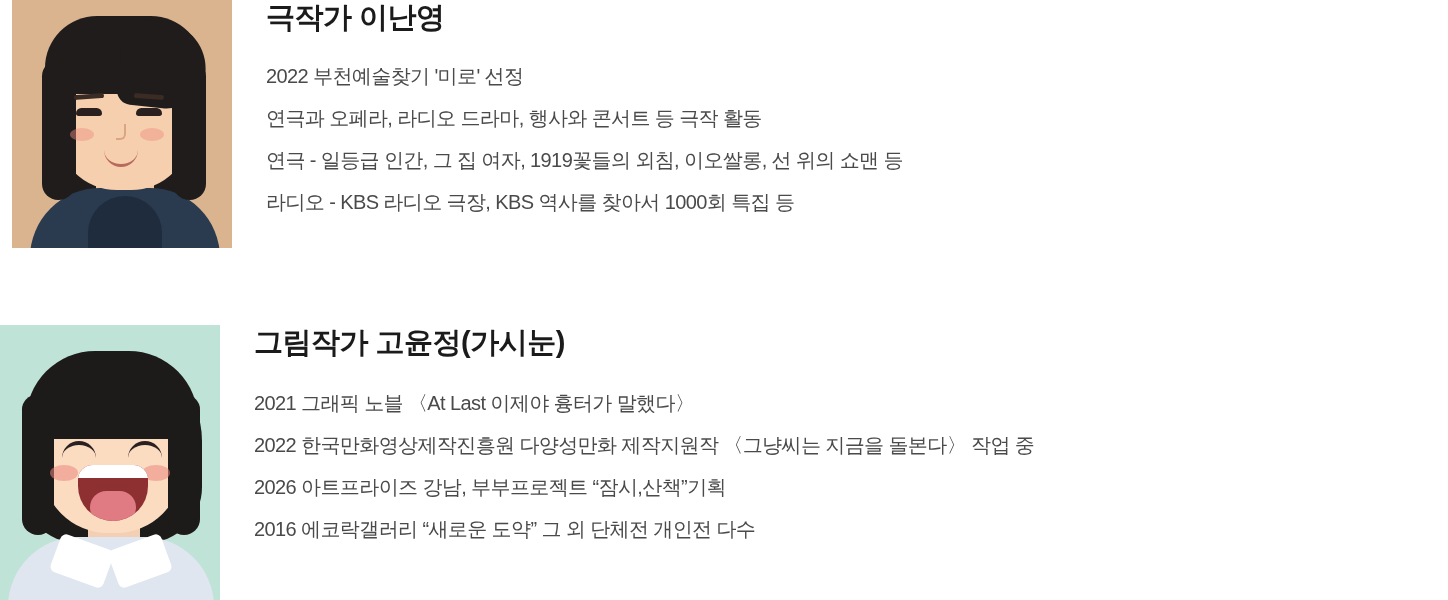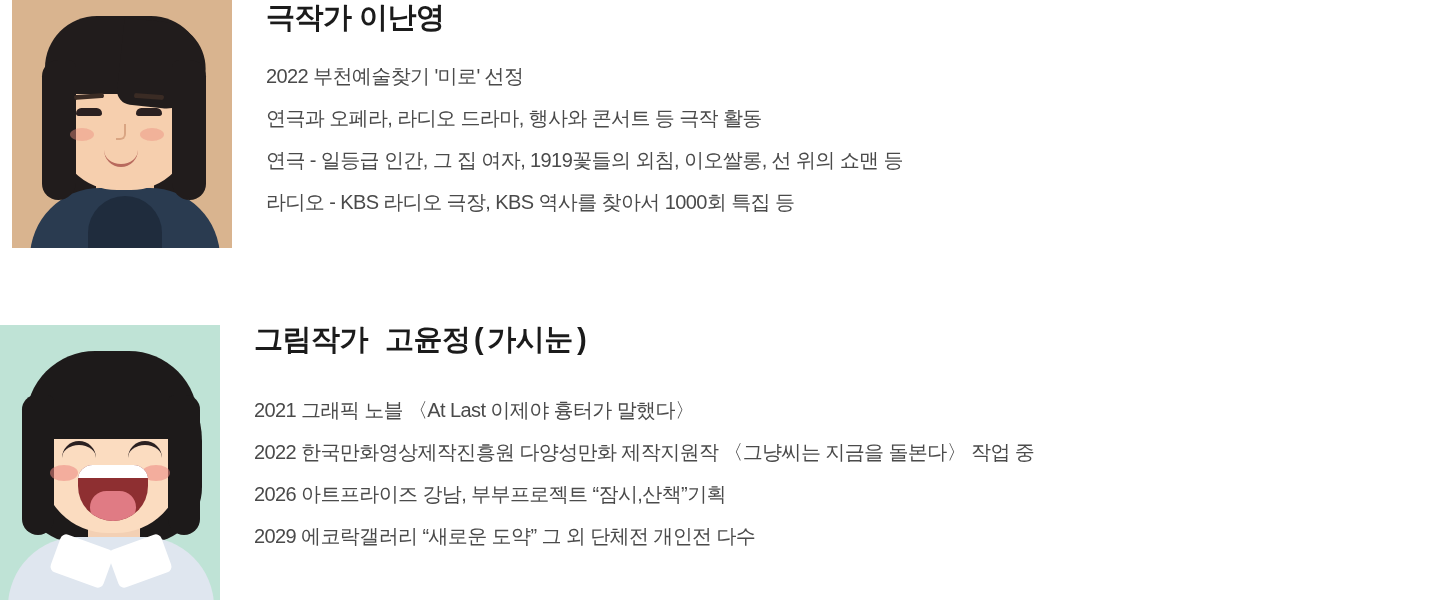--- a/index.html
+++ b/index.html
@@ -45,21 +45,21 @@
 
   .name {
     font-size: 29px;
     font-weight: bold;
     color: #1b1b1b;
     letter-spacing: -0.5px;
     line-height: 1.2;
     margin: 0 0 20px 0;
     white-space: nowrap;
   }
-  .name-2 { margin-bottom: 29px; font-family: Liberation Mono, monospace; }
+  .name-2 { margin-bottom: 22px; }
 
   .desc-line {
     font-size: 20px;
     color: #4a4a4a;
     letter-spacing: -0.6px;
     line-height: 42px;
     white-space: nowrap;
   }
 
   
@@ -348,17 +348,17 @@
         <div class="p2-teeth"></div>
         <div class="p2-tongue"></div>
       </div>
     </div>
 
     <div class="text-col">
       <div class="name name-2">그림작가 고윤정(가시눈)</div>
       <div class="desc-line">2021 그래픽 노블 〈At Last 이제야 흉터가 말했다〉</div>
       <div class="desc-line">2022 한국만화영상제작진흥원 다양성만화 제작지원작 〈그냥씨는 지금을 돌본다〉 작업 중</div>
       <div class="desc-line">2026 아트프라이즈 강남, 부부프로젝트 “잠시,산책”기획</div>
-      <div class="desc-line">2029 에코락갤러리 “새로운 도약” 그 외 단체전 개인전 다수</div>
+      <div class="desc-line">2016 에코락갤러리 “새로운 도약” 그 외 단체전 개인전 다수</div>
     </div>
   </div>
 
 </div>
 
 </body></html>

